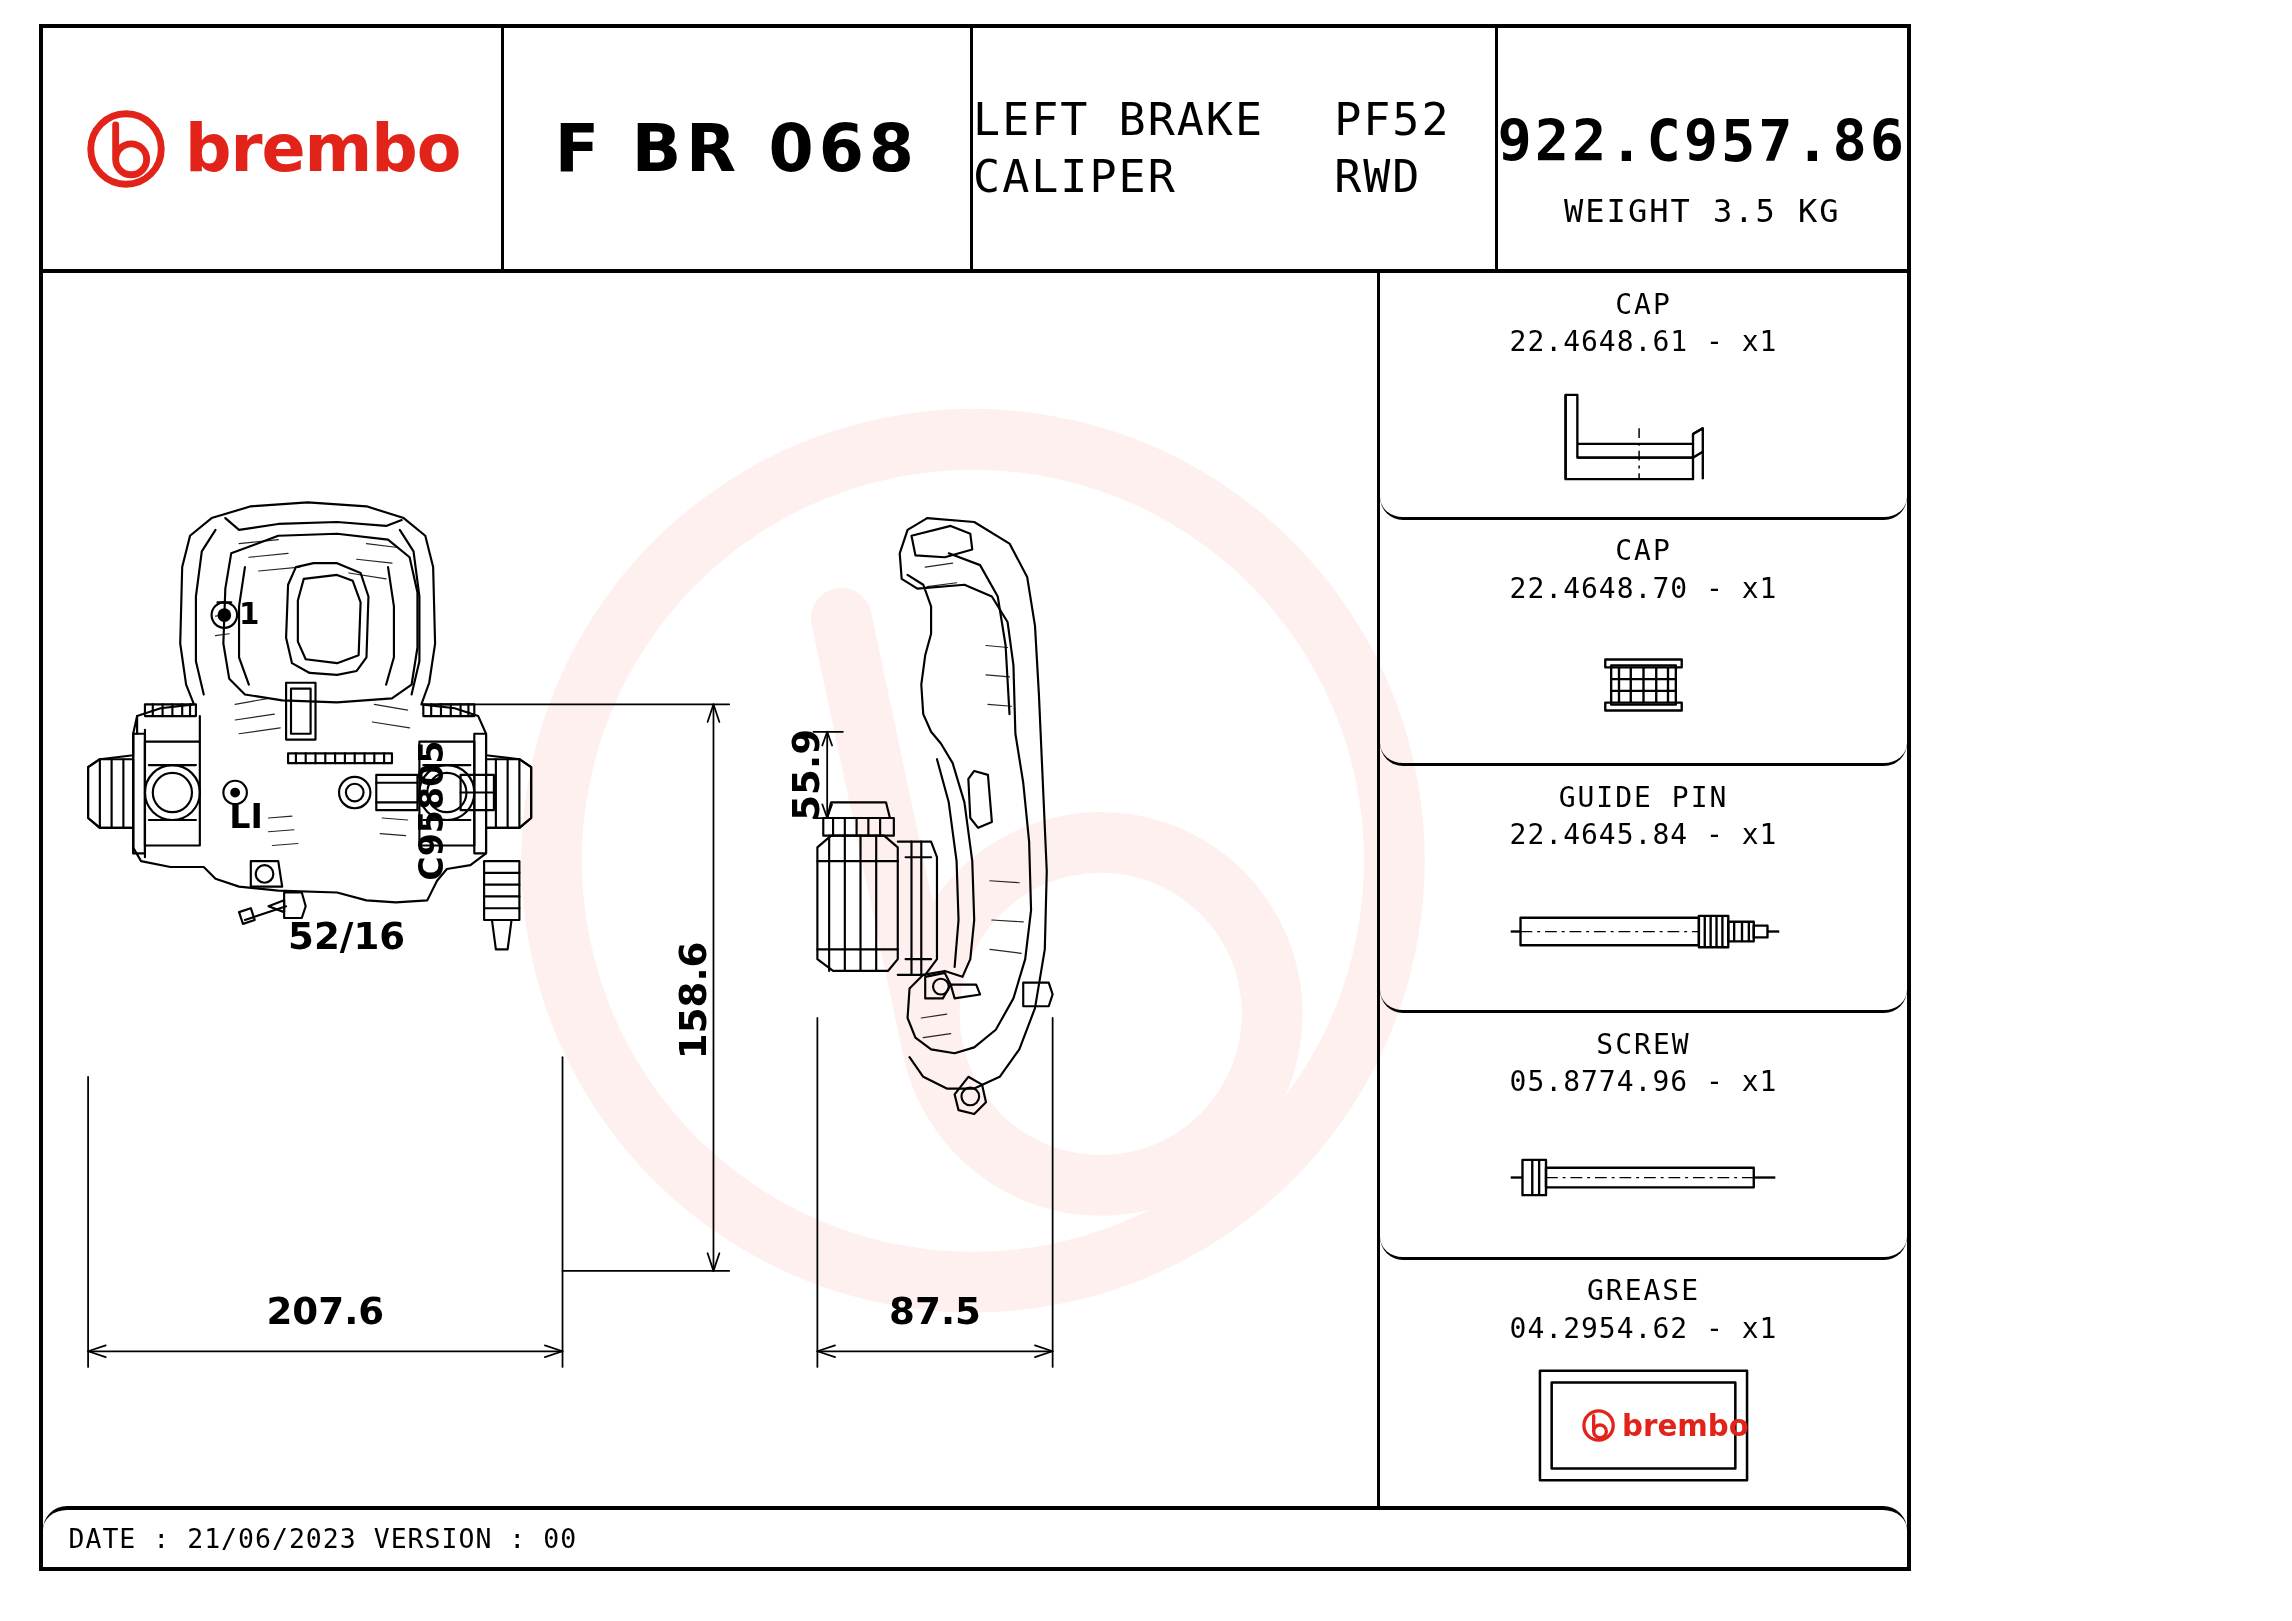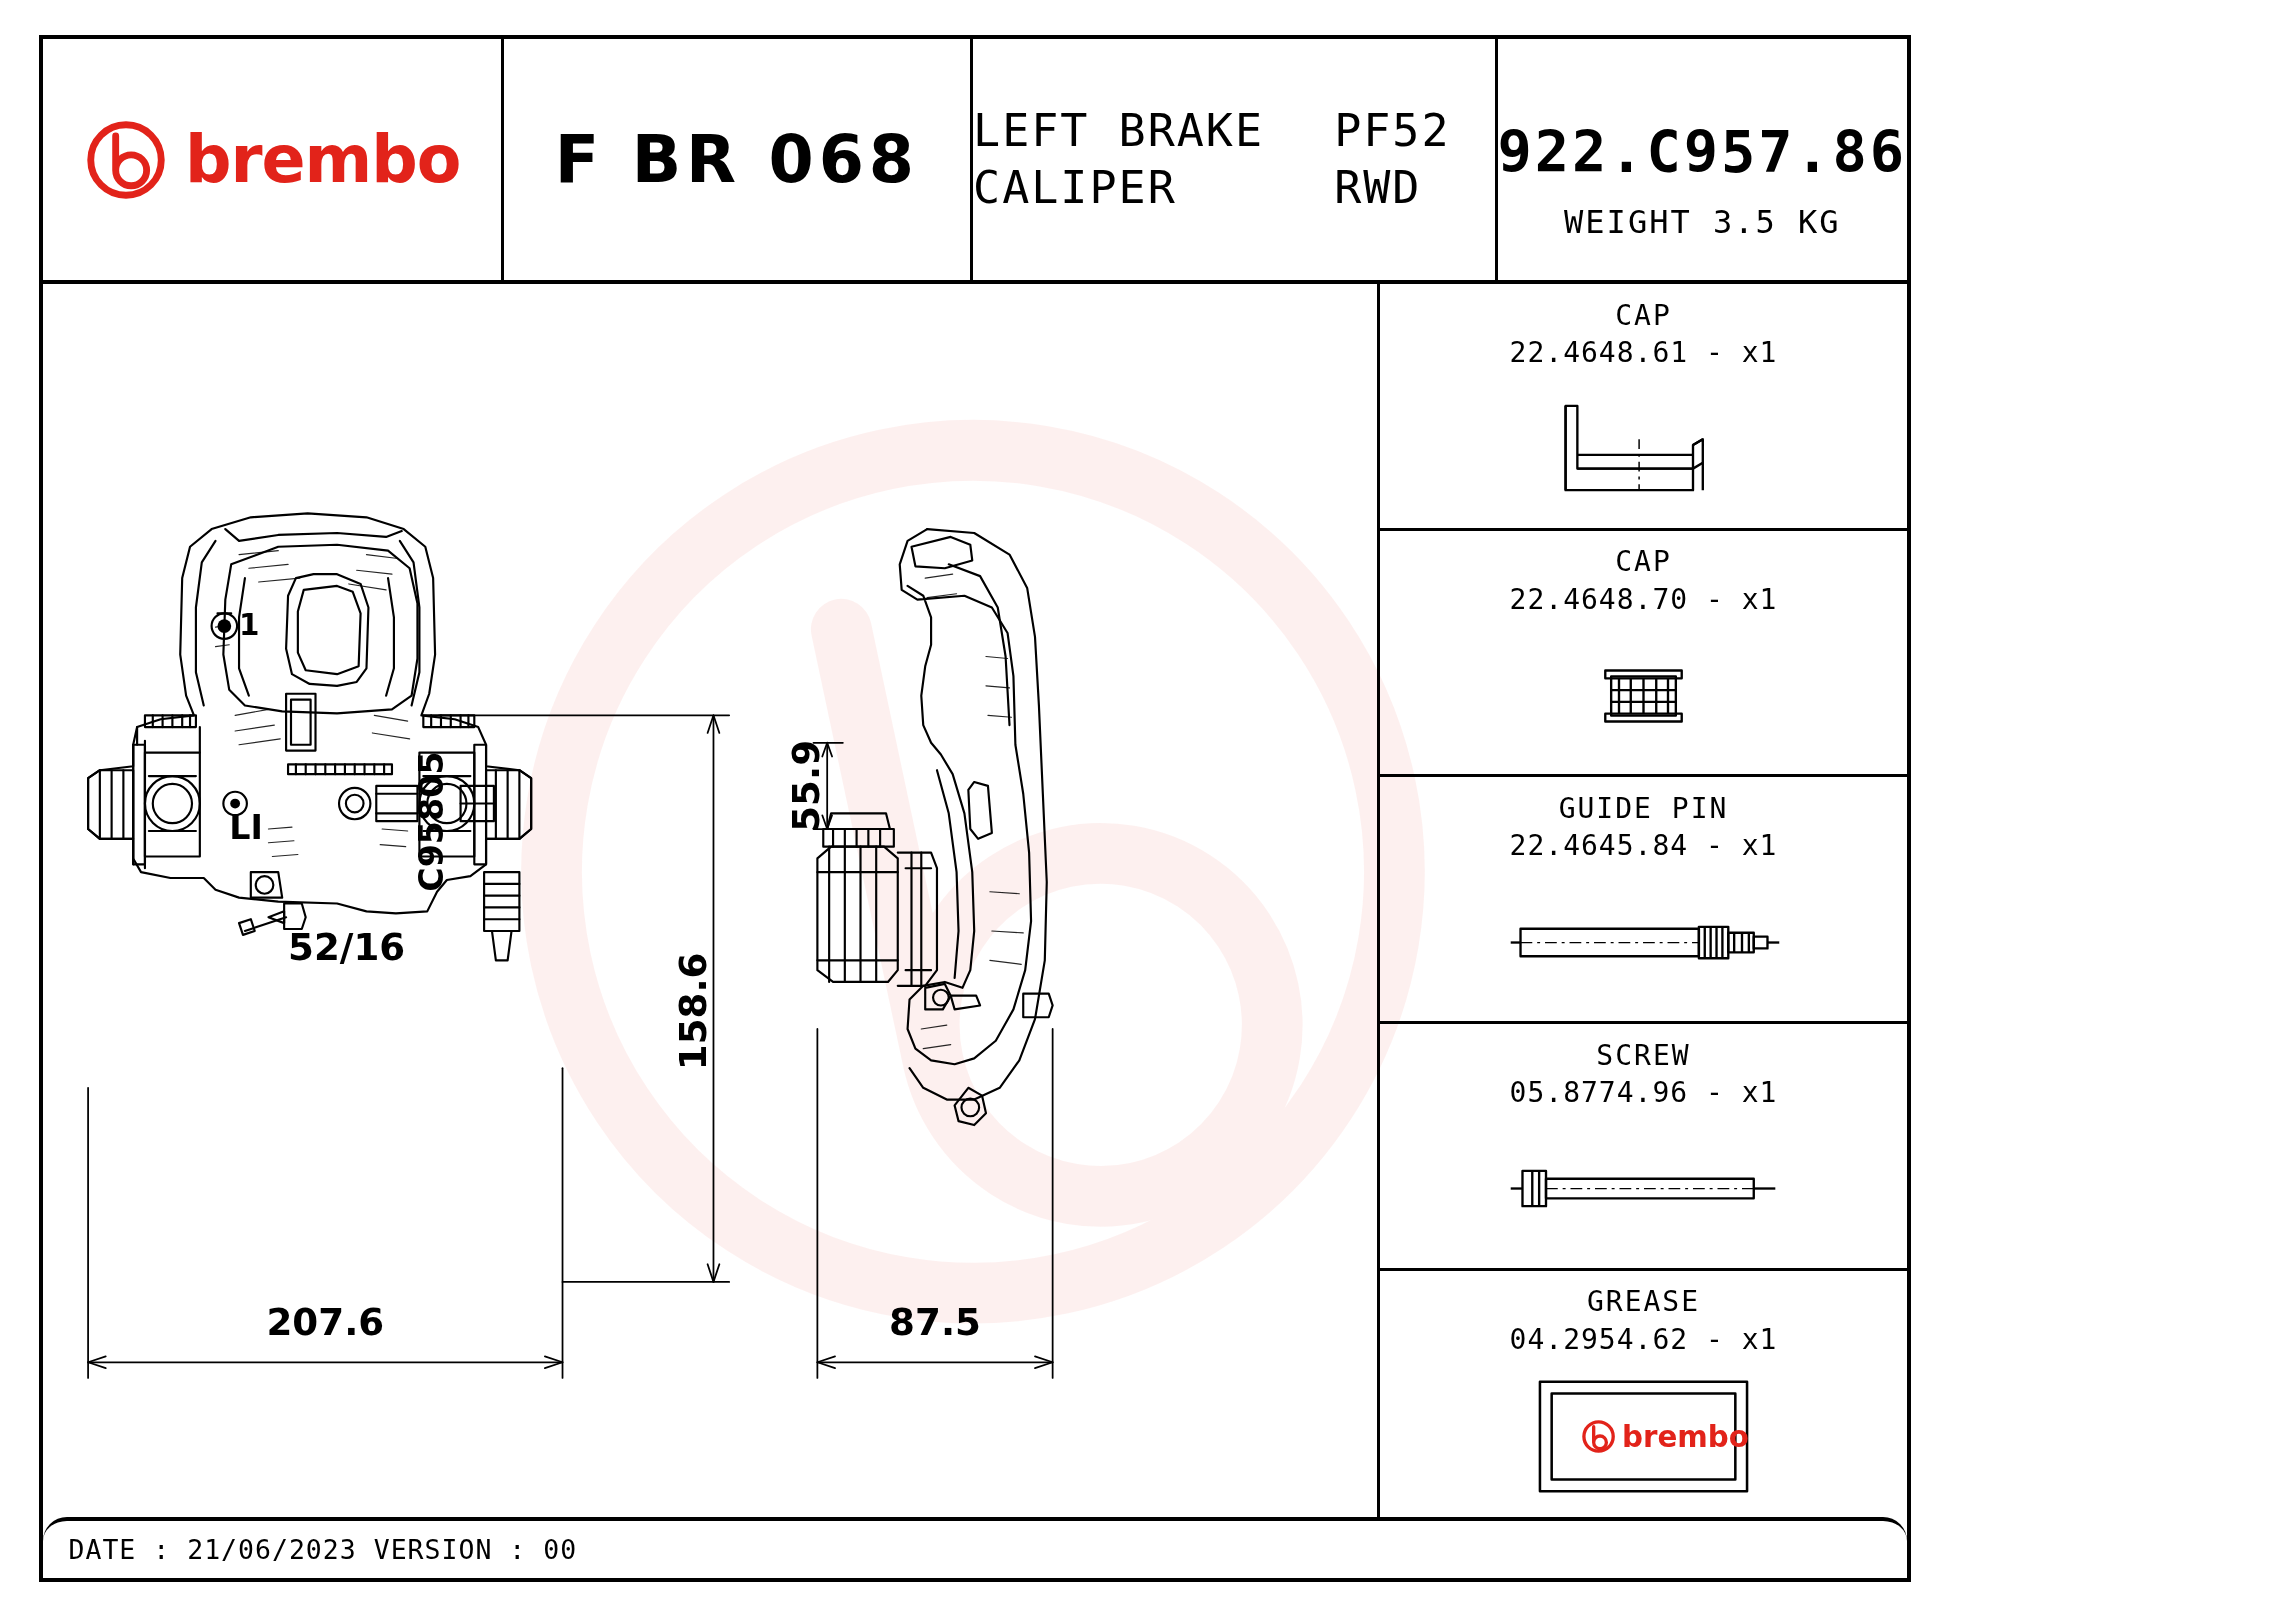--- a/index.html
+++ b/index.html
@@ -1,18 +1,18 @@
 <!DOCTYPE html>
 <html><head>
 <meta charset="utf-8">
 <style>
   html,body{margin:0;padding:0;background:#fff;}
   body{width:2293px;height:1621px;font-family:"DejaVu Sans Mono",monospace;overflow:hidden;position:relative;}
 
-  .sheet{position:absolute;left:39px;top:35px;width:1872px;height:1547px;border:4.9px solid #000;box-sizing:border-box;background:#fff;}
+  .sheet{position:absolute;left:39px;top:24px;width:1872px;height:1547px;border:4.9px solid #000;box-sizing:border-box;background:#fff;}
 
   
   .watermark{position:absolute;left:382px;top:323px;width:1098px;height:1029px;opacity:.16;pointer-events:none;z-index:0;}
 
   
   .header{position:absolute;left:0;top:0;width:100%;height:245px;display:flex;box-sizing:border-box;border-bottom:4.9px solid #000;z-index:3;}
   .h-cell{box-sizing:border-box;display:flex;align-items:center;justify-content:center;}
   .h-logo{width:534px;border-right:3.9px solid #000;}
   .h-code{width:544px;border-right:3.9px solid #000;}
   .h-desc{width:608px;border-right:3.9px solid #000;}
@@ -25,21 +25,21 @@
   .desc-l1{font-size:45px;letter-spacing:2px;line-height:1.25;}
   .desc-l2{font-size:45px;letter-spacing:2px;line-height:1.25;}
   .pn-text{font-size:57px;font-weight:bold;letter-spacing:2.9px;line-height:1.2;}
   .wt-text{font-size:32px;letter-spacing:2px;margin-top:15.7px;}
 
   
   .body-row{position:absolute;left:0;top:245px;right:0;bottom:61px;display:flex;z-index:2;}
   .draw-area{position:relative;flex:1;border-right:3.9px solid #000;overflow:hidden;}
   .parts-col{width:527px;box-sizing:border-box;display:flex;flex-direction:column;}
 
-  .part-cell{box-sizing:border-box;border-bottom:3.9px solid #000;display:flex;flex-direction:column;align-items:center;padding-top:13.7px;height:255px;}
+  .part-cell{box-sizing:border-box;border-bottom:3.9px solid #000;display:flex;flex-direction:column;align-items:center;padding-top:13.7px;height:255px;border-radius:23px;}
   .part-cell:last-child{border-bottom:none;}
   .part-name{font-size:28px;letter-spacing:2px;line-height:1.3;}
   .part-code{font-size:28px;letter-spacing:1px;line-height:1.35;}
   .part-fig{flex:1;display:flex;align-items:center;justify-content:center;width:100%;}
 
   
   .footer{position:absolute;left:0;bottom:0;width:100%;height:61px;border-top:4.9px solid #000;box-sizing:border-box;display:flex;align-items:center;z-index:3;border-radius:24px;}
   .footer-text{font-size:26.5px;letter-spacing:1px;padding-left:25.5px;}
 
   .dim-text{font-family:"DejaVu Sans",sans-serif;font-weight:bold;}

